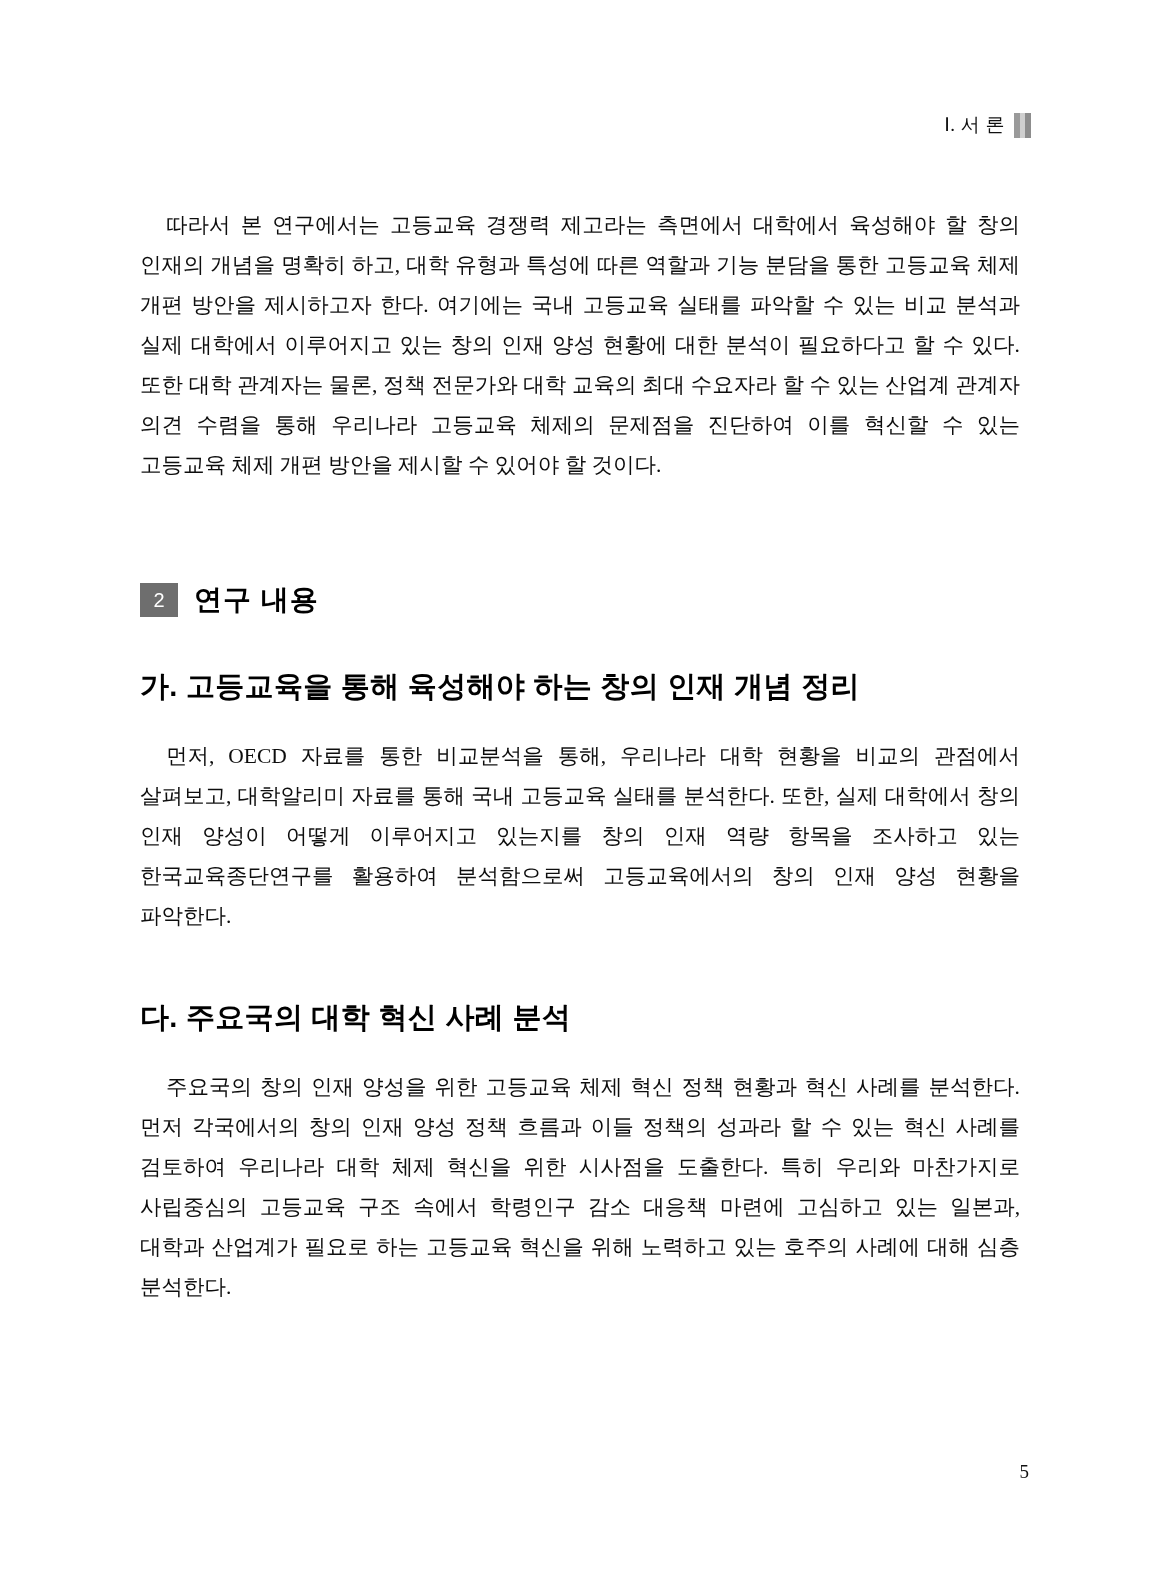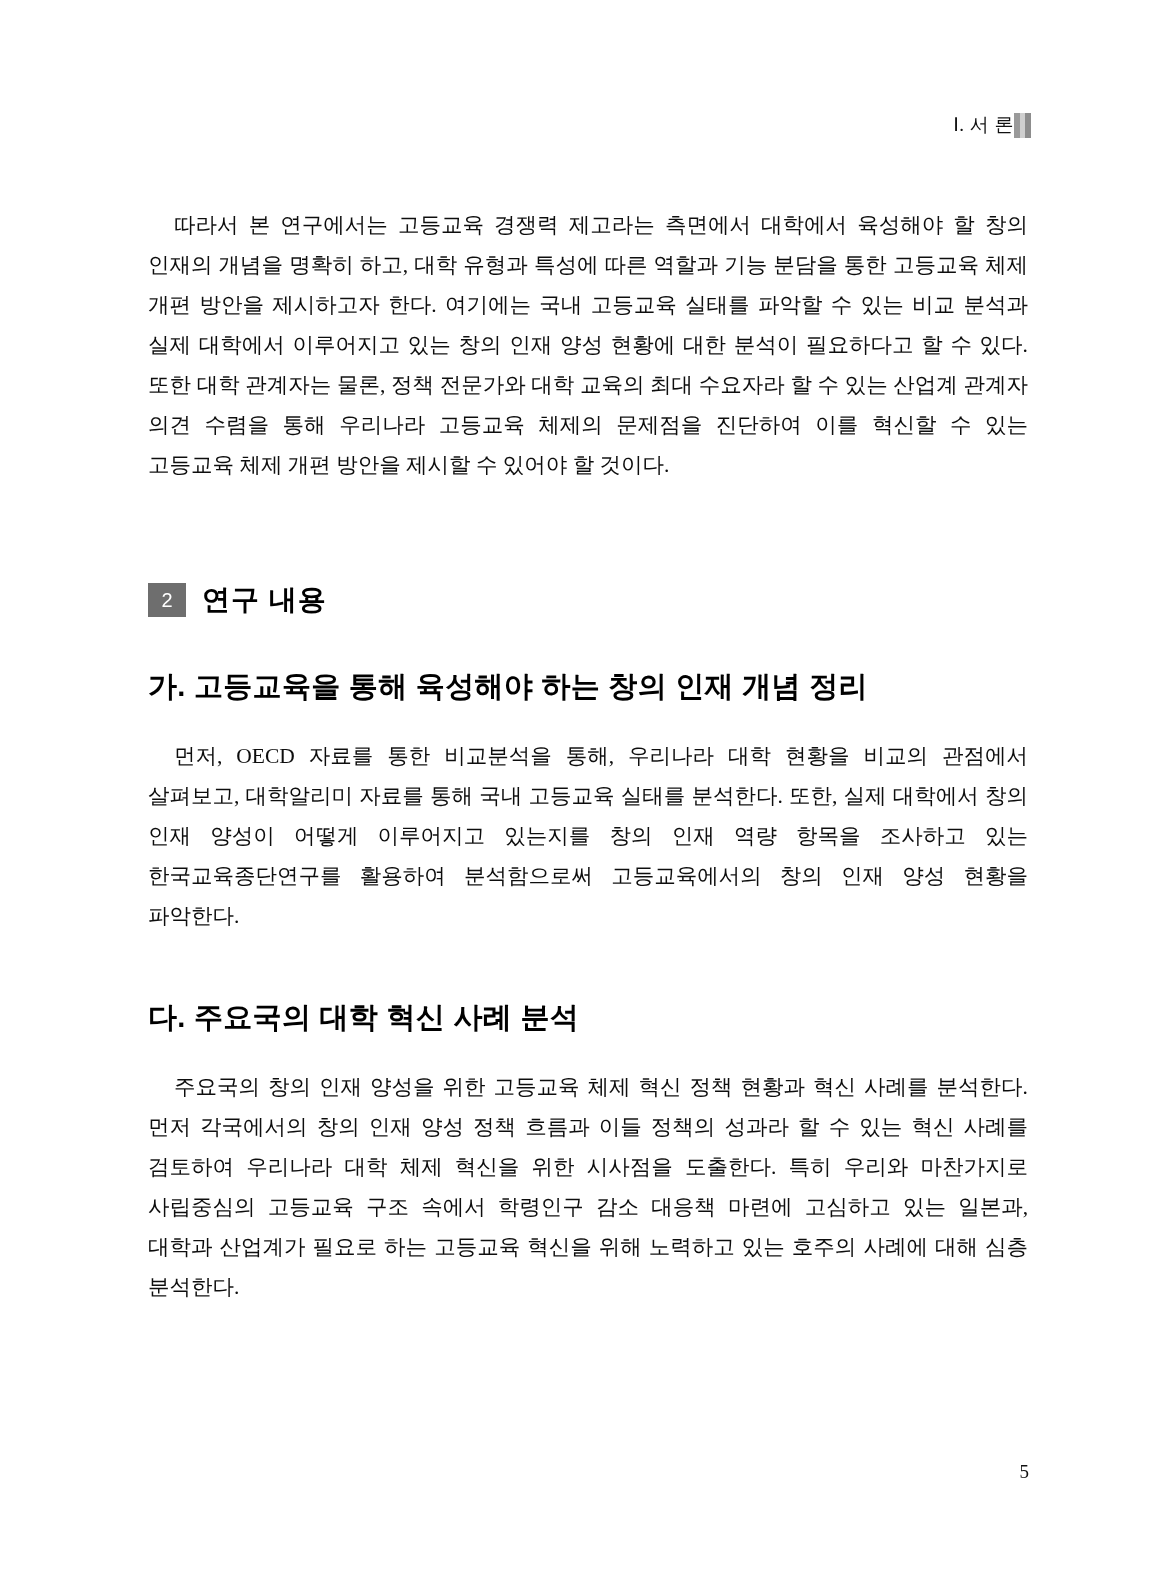--- a/index.html
+++ b/index.html
@@ -20,38 +20,39 @@
     overflow: hidden;
   }
 
   
   .running-head {
     position: absolute;
     top: 112px;
     right: 128px;
     display: flex;
     align-items: center;
+    gap: 9px;
   }
   .running-head .rh-text {
     font-size: 19px;
     letter-spacing: 0.5px;
     color: #111;
     font-family: "Liberation Serif", serif;
   }
   .rh-mark {
     width: 17px;
     height: 25px;
     background: linear-gradient(to right, #9a9a9a 0 34%, #cfcfcf 34% 67%, #8d8d8d 67% 100%);
     display: inline-block;
   }
 
   
   .content {
     position: absolute;
-    left: 148px;
+    left: 140px;
     top: 205px;
     width: 880px;
   }
   p.para {
     margin: 0 0 0 0;
     font-size: 21.5px;
     line-height: 40px;
     text-align: justify;
     text-justify: inter-ideograph;
     text-indent: 26px;

